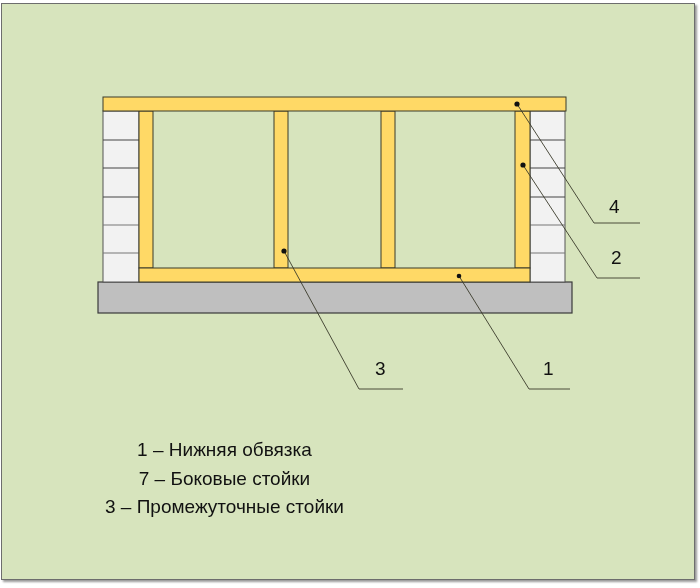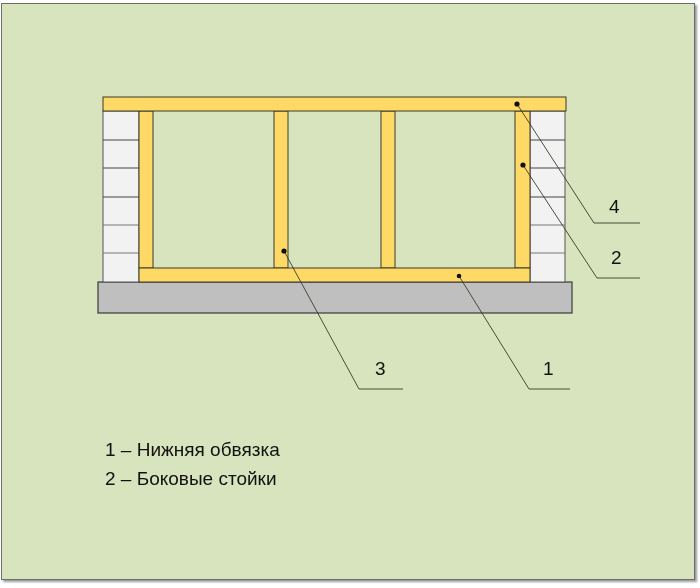--- a/index.html
+++ b/index.html
@@ -1,19 +1,19 @@
 <!DOCTYPE html>
 <html><head>
 <meta charset="utf-8">
 <style>
   html, body { margin: 0; padding: 0; }
   body { width: 700px; height: 588px; background: #ffffff; position: relative; overflow: hidden; font-family: "Liberation Sans", "DejaVu Sans", sans-serif; }
   .frame { position: absolute; left: 1px; top: 3px; width: 692px; height: 575px; background: #d7e4bd; border: 1px solid #6d6d6d; box-shadow: 2px 2px 2px #9a9a9a; }
   svg { position: absolute; left: 0; top: 0; }
-  .legend { position: absolute; left: 105px; top: 436px; font-size: 19px; line-height: 28.5px; color: #111; }
+  .legend { position: absolute; left: 105px; top: 436px; font-size: 19px; line-height: 28.5px; color: #111; text-align: center; }
   .legend div { white-space: nowrap; }
   .callout { position: absolute; font-size: 19px; color: #111; }
 </style>
 </head>
 <body>
 
 <div class="frame"></div>
 
 <svg width="700" height="588" viewBox="0 0 700 588">
 
@@ -67,14 +67,15 @@
   <circle cx="459" cy="276" r="2.3" fill="#111"></circle>
 </svg>
 
 <div class="callout" style="left:609px; top:196px;">4</div>
 <div class="callout" style="left:611px; top:247px;">2</div>
 <div class="callout" style="left:375px; top:358px;">3</div>
 <div class="callout" style="left:543px; top:358px;">1</div>
 
 <div class="legend">
   <div>1 – Нижняя обвязка</div>
-  <div>2 – Боковые стойки</div>
+  <div>7 – Боковые стойки</div>
+  <div>3 – Промежуточные стойки</div>
 </div>
 
 </body></html>

